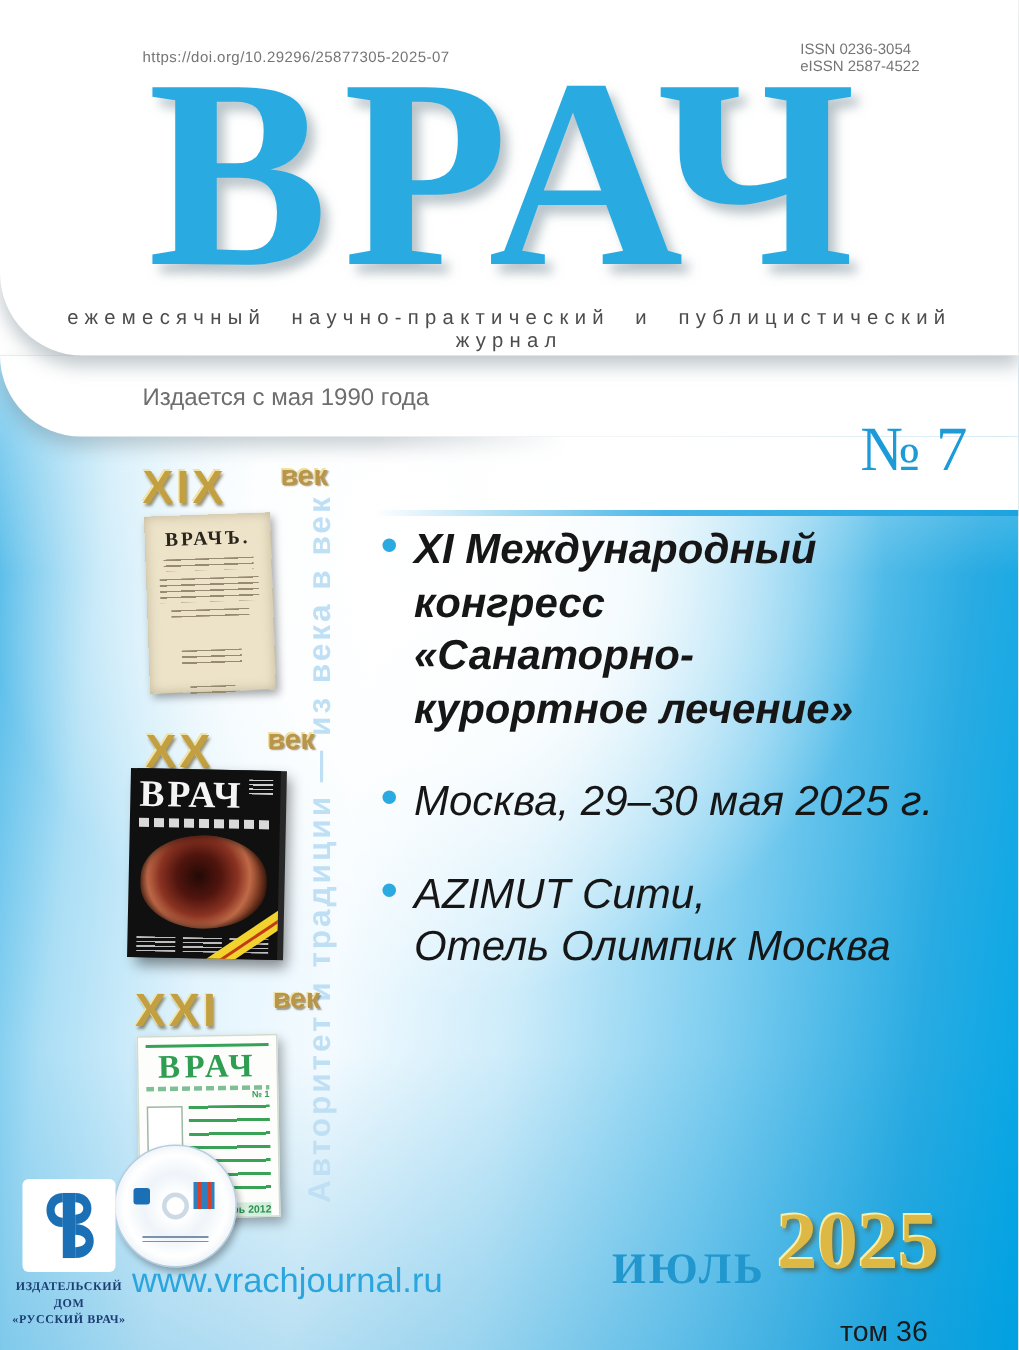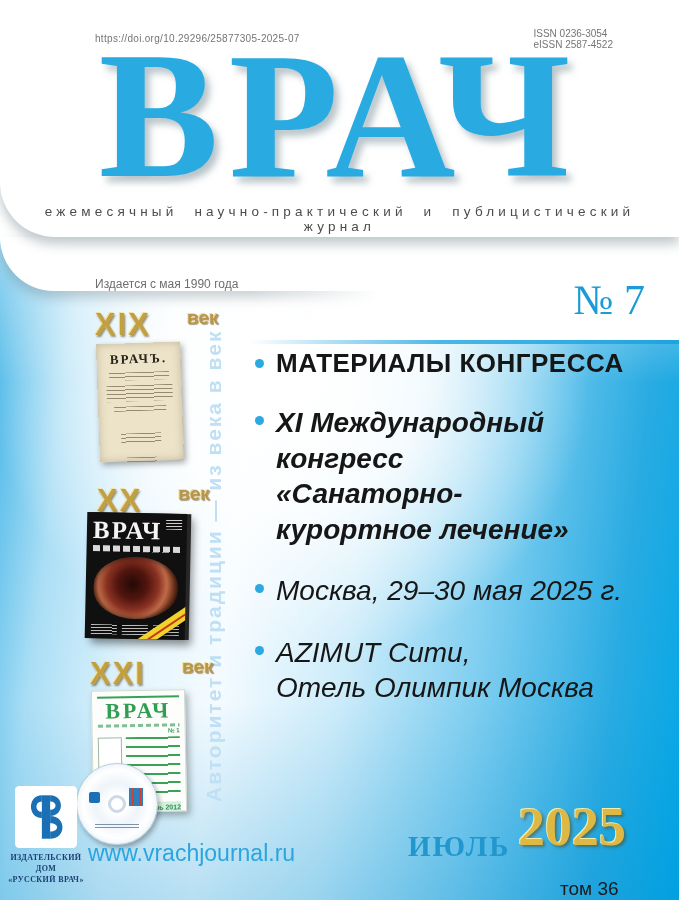--- a/index.html
+++ b/index.html
@@ -23,21 +23,21 @@
   .no7-line{position:absolute;left:250px;top:340px;right:0;height:4px;z-index:2;
          background:linear-gradient(90deg, rgba(41,171,226,0) 0%, #49b6e8 45%, #1da3e0 100%);}
 
   .doi{position:absolute;left:95px;top:33px;font-size:10px;color:#757575;letter-spacing:.3px;}
   .issn-box{position:absolute;right:66px;top:28px;text-align:left;font-size:10px;color:#757575;line-height:11px;}
   .masthead{position:absolute;left:0;right:0;top:26px;text-align:center;
          font-family:"Liberation Serif",serif;font-weight:bold;font-size:180px;line-height:1;
          letter-spacing:10px;color:#29abe2;text-shadow:5px 6px 7px rgba(125,145,155,.55);}
   .subtitle{position:absolute;left:40px;right:40px;top:204px;text-align:center;
          font-size:13.5px;color:#4c4c4c;letter-spacing:4.2px;word-spacing:9px;}
-  .since{position:absolute;left:95px;top:257px;font-size:12px;color:#6e6e6e;z-index:4;margin-top:20px;}
+  .since{position:absolute;left:95px;top:257px;font-size:16px;color:#6e6e6e;z-index:4;}
   .issue-no{position:absolute;right:34px;top:276px;z-index:4;font-family:"Liberation Serif",serif;
          font-size:42px;color:#1b9bd7;}
 
   
   .era-label{position:absolute;z-index:1;display:flex;align-items:flex-start;gap:0;}
   .era-num{font-weight:bold;font-size:31px;letter-spacing:2px;color:#c2a041;
          text-shadow:-1px -1px 0 #f1e3a8, 1px 2px 2px rgba(80,60,10,.55);}
   .era-word{font-weight:bold;font-size:19px;color:#b8954a;
          text-shadow:-1px -1px 0 #efe0a4, 1px 1px 1px rgba(80,60,10,.5);padding-left:36px;}
 
@@ -198,21 +198,20 @@
     </div>
   </div>
   <div class="disc">
     <div class="disc-logo"></div>
     <div class="disc-art"></div>
     <div class="disc-hole"></div>
     <div class="disc-txt"></div>
   </div>
 
   <div class="items">
-    <div class="item caps">МАТЕРИАЛЫ КОНГРЕССА</div>
     <div class="item bold-italic">XI Международный
 конгресс
 «Санаторно-
 курортное лечение»</div>
     <div class="item italic">Москва, 29–30 мая 2025 г.</div>
     <div class="item italic">AZIMUT Сити,
 Отель Олимпик Москва</div>
   </div>
 
   <svg class="logo" viewBox="0 0 60 60">

